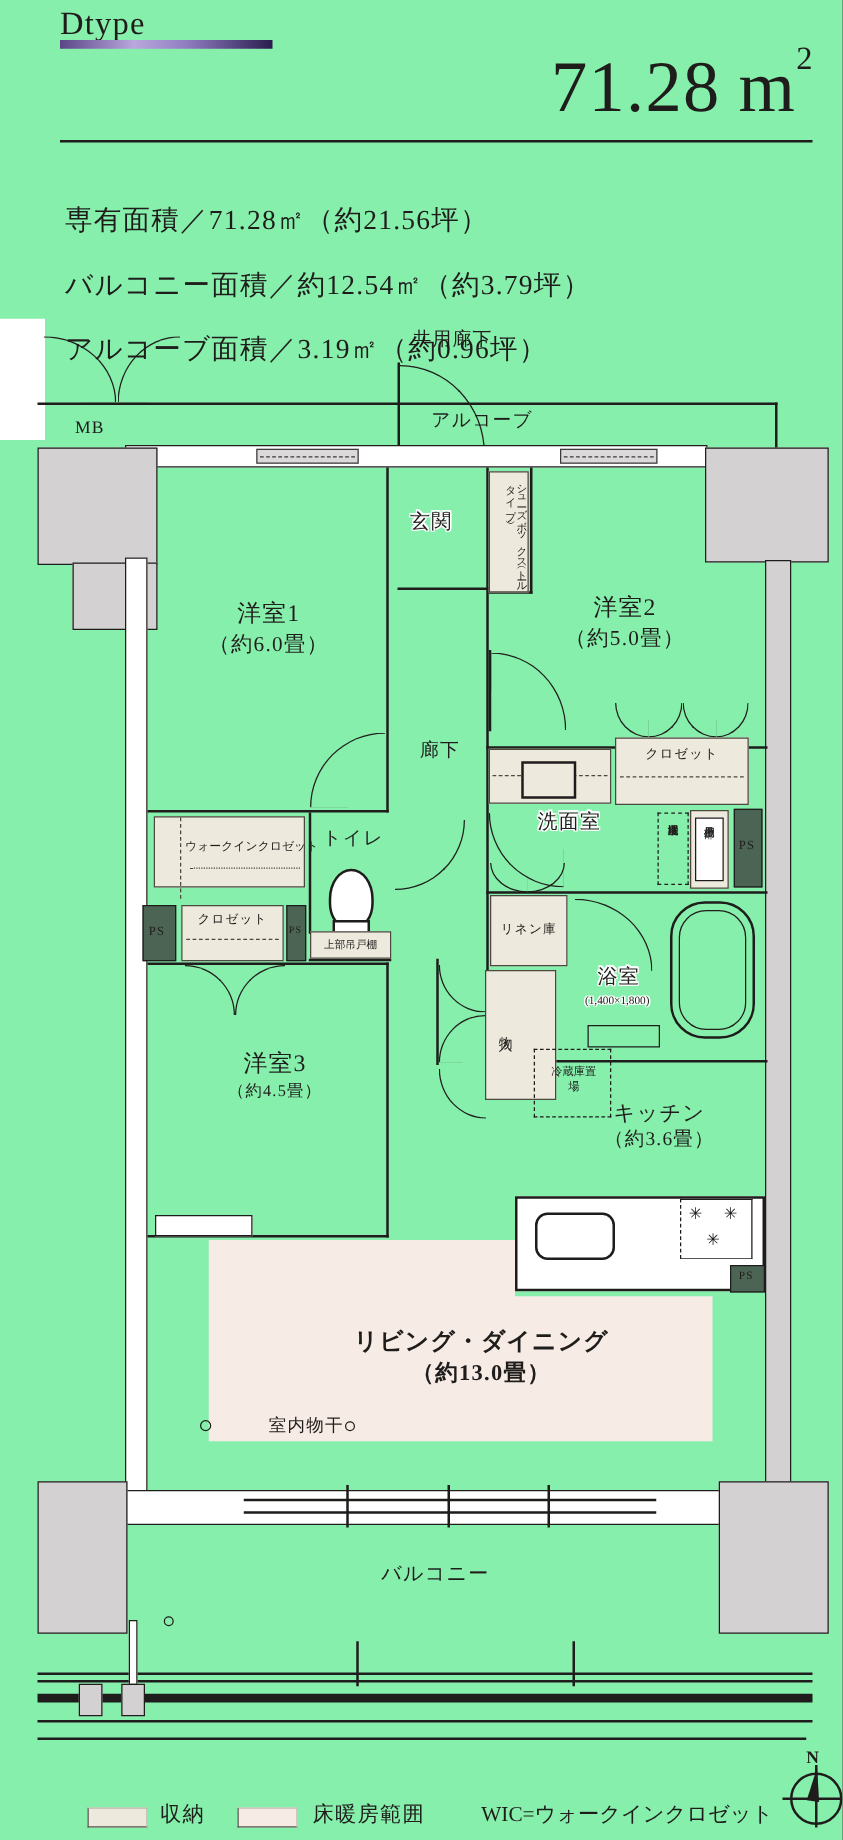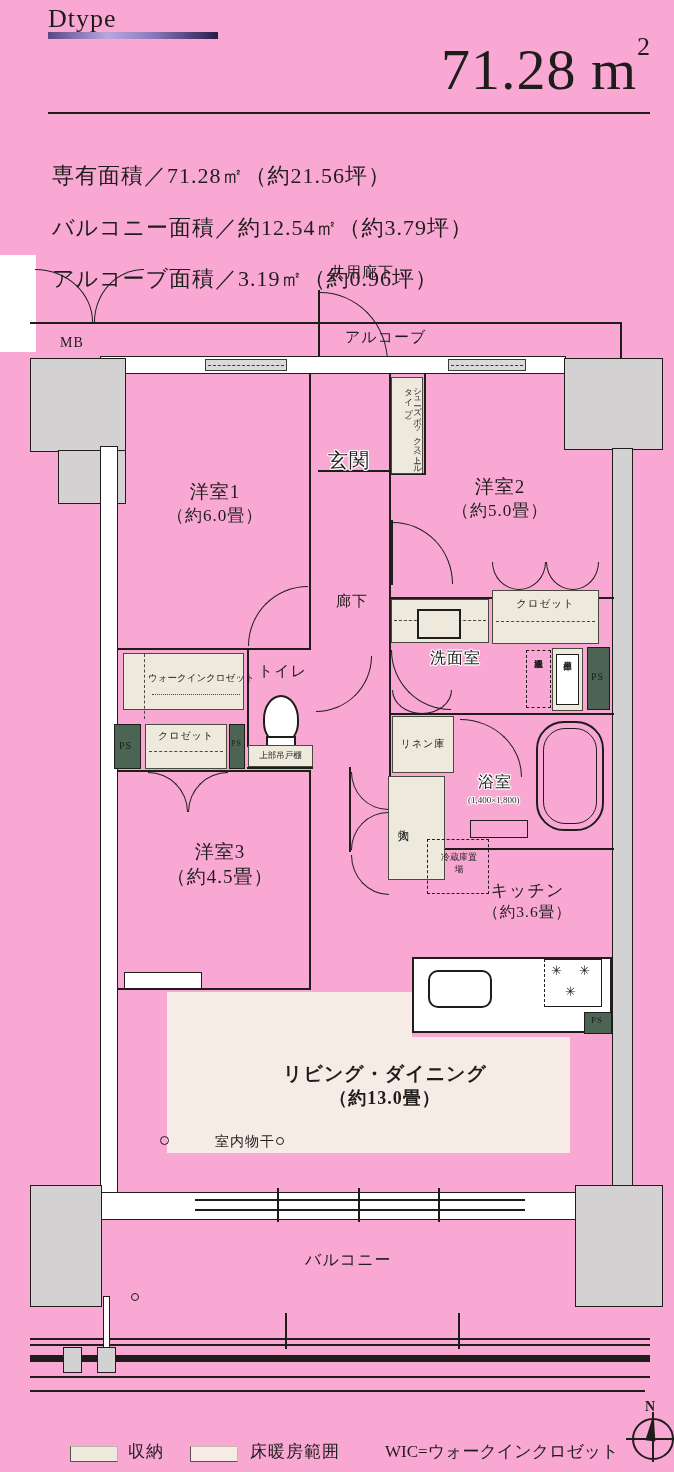--- a/index.html
+++ b/index.html
@@ -1,16 +1,16 @@
 <!DOCTYPE html>
 <html><head>
 <meta charset="utf-8">
 <style>
   html,body{margin:0;padding:0;background:#4b6454;}
-  .page{position:relative;width:674px;height:1472px;background:#f9a8d4;overflow:hidden;
+  .page{position:relative;width:674px;height:1472px;background:#86efac;overflow:hidden;
         font-family:"Liberation Serif","DejaVu Serif",serif;color:#1f1d1b;}
   .abs{position:absolute;box-sizing:border-box;}
   .wallthin{background:#ffffff;border:1.5px solid #1f1d1b;}
   .col{background:#d3d1d2;border:1.5px solid #1f1d1b;}
   .cream{background:#edeadd;border:1.2px solid #4a483f;}
   .pink{background:#f7ebe5;}
   .lineh{background:#1f1d1b;height:2px;}
   .linev{background:#1f1d1b;width:2px;}
   .win{background:#dbd9da;border:1px solid #3c3a38;}
   .windash{position:absolute;left:2px;right:2px;top:45%;border-top:1.5px dashed #3c3a38;}
@@ -82,21 +82,21 @@
   <div class="abs lineh" style="left:247px;top:767px;width:66px;"></div>
   <div class="abs lineh" style="left:118px;top:770px;width:193px;"></div>
   <div class="abs linev" style="left:309px;top:770px;height:220px;"></div>
   <div class="abs lineh" style="left:118px;top:988px;width:193px;"></div>
   <div class="abs linev" style="left:349px;top:767px;height:85px;"></div>
   <div class="abs lineh" style="left:318px;top:470px;width:73px;"></div>
 
   <div class="abs cream" style="left:391px;top:377px;width:32px;height:97px;">
     <div class="lbl vtext" style="left:2px;top:4px;font-size:8.5px;white-space:normal;width:28px;height:92px;">シューズボックス（トールタイプ）</div>
   </div>
-  <div class="lbl halo" style="left:328px;top:447px;font-size:20px;">玄関</div>
+  <div class="lbl halo" style="left:328px;top:408px;font-size:16px;">玄関</div>
 
   <div class="lbl ctr" style="left:140px;top:480px;width:150px;">
     <div style="font-size:19px;">洋室1</div>
     <div style="font-size:17px;">（約6.0畳）</div>
   </div>
   <div class="arc tl" style="left:248px;top:586px;width:60px;height:60px;"></div>
 
   <div class="lbl ctr" style="left:425px;top:475px;width:150px;">
     <div style="font-size:19px;">洋室2</div>
     <div style="font-size:17px;">（約5.0畳）</div>
@@ -171,21 +171,21 @@
     <div class="lbl vtext" style="left:8px;top:44px;font-size:11px;">物入</div>
   </div>
   <div class="arc bl" style="left:351px;top:772px;width:37px;height:38px;"></div>
   <div class="arc tl" style="left:351px;top:812px;width:37px;height:38px;"></div>
   <div class="arc bl" style="left:351px;top:855px;width:38px;height:40px;"></div>
 
   <div class="arc tr" style="left:148px;top:772px;width:40px;height:40px;"></div>
   <div class="arc tl" style="left:188px;top:772px;width:40px;height:40px;"></div>
   <div class="lbl ctr" style="left:145px;top:840px;width:150px;">
     <div style="font-size:19px;">洋室3</div>
-    <div style="font-size:19px;font-family:Liberation Serif, serif;">（約4.5畳）</div>
+    <div style="font-size:13px;font-family:Liberation Serif, serif;">（約4.5畳）</div>
   </div>
   <div class="abs wallthin" style="left:124px;top:972px;width:78px;height:17px;"></div>
 
   <div class="abs dashbox" style="left:427px;top:839px;width:62px;height:55px;">
     <div class="lbl" style="left:9px;top:12px;width:44px;font-size:9px;white-space:normal;text-align:center;letter-spacing:0;">冷蔵庫置場</div>
   </div>
   <div class="lbl ctr" style="left:450px;top:880px;width:155px;">
     <div style="font-size:17px;">キッチン</div>
     <div style="font-size:15.5px;">（約3.6畳）</div>
   </div>

